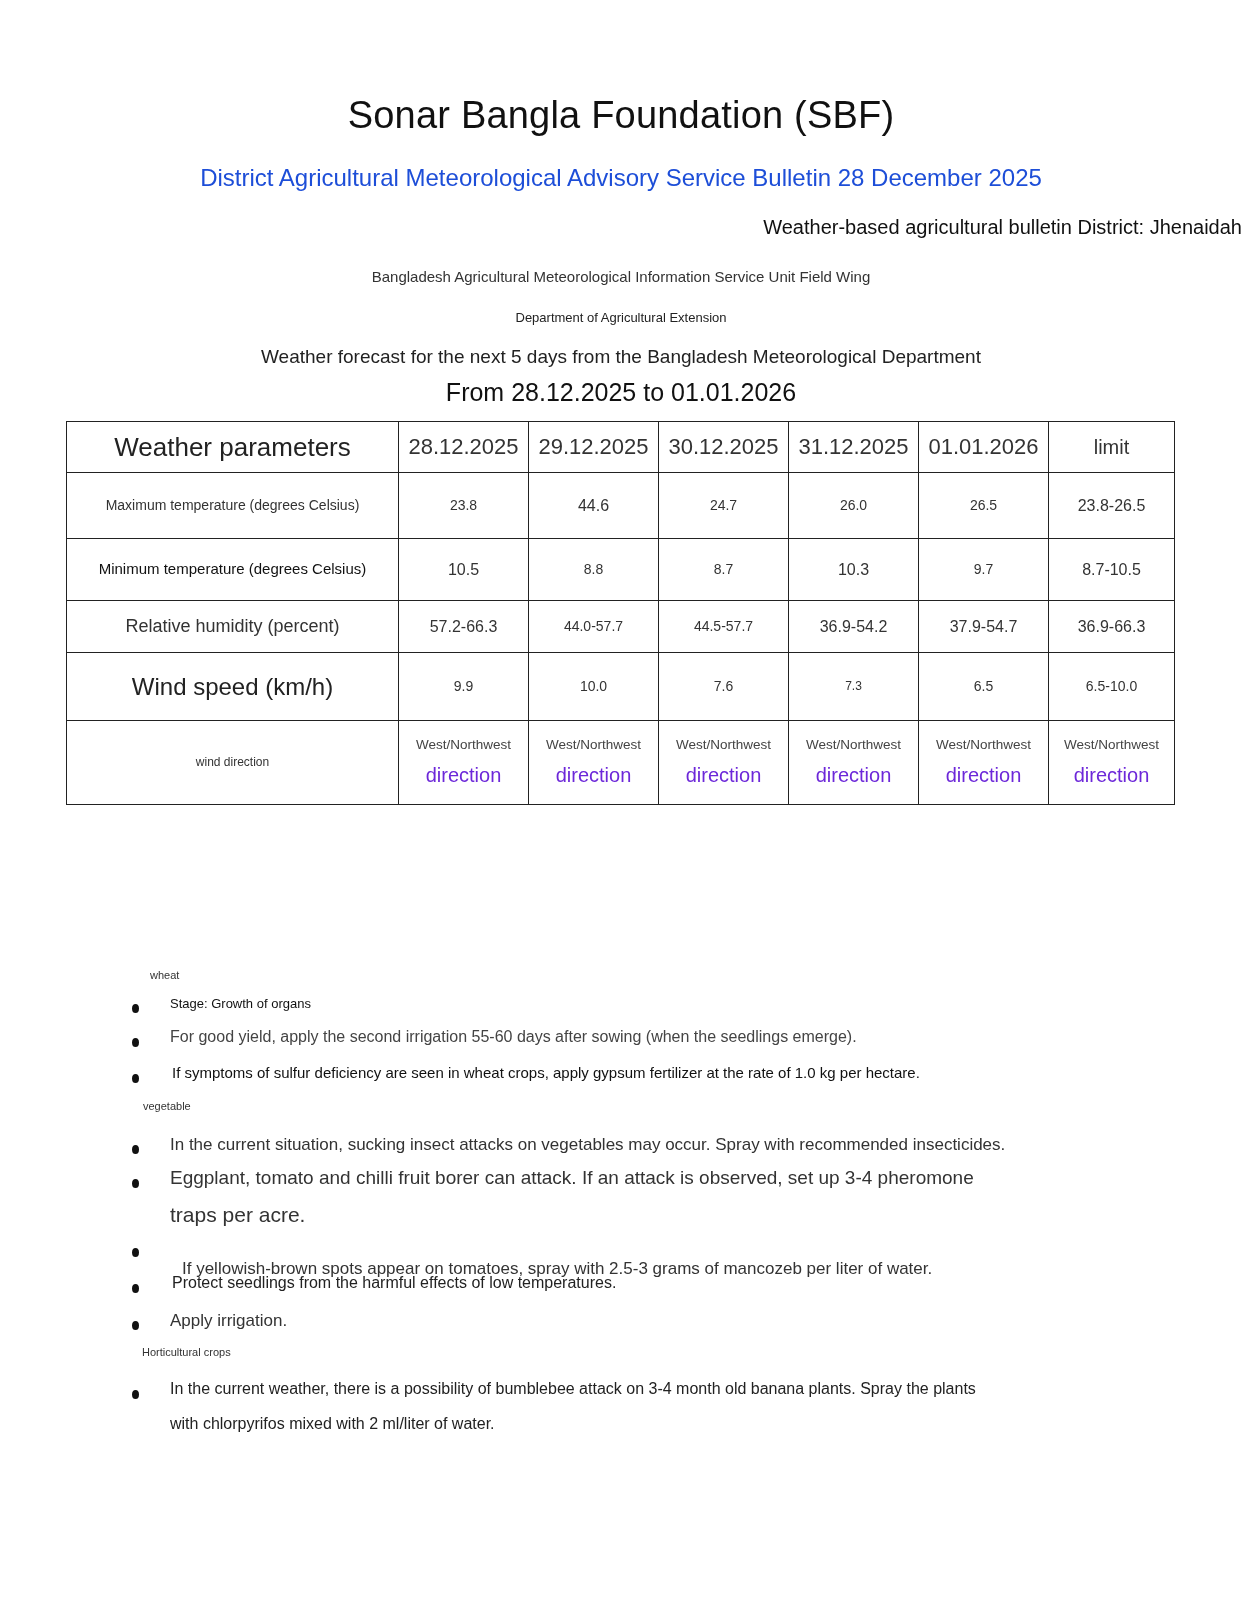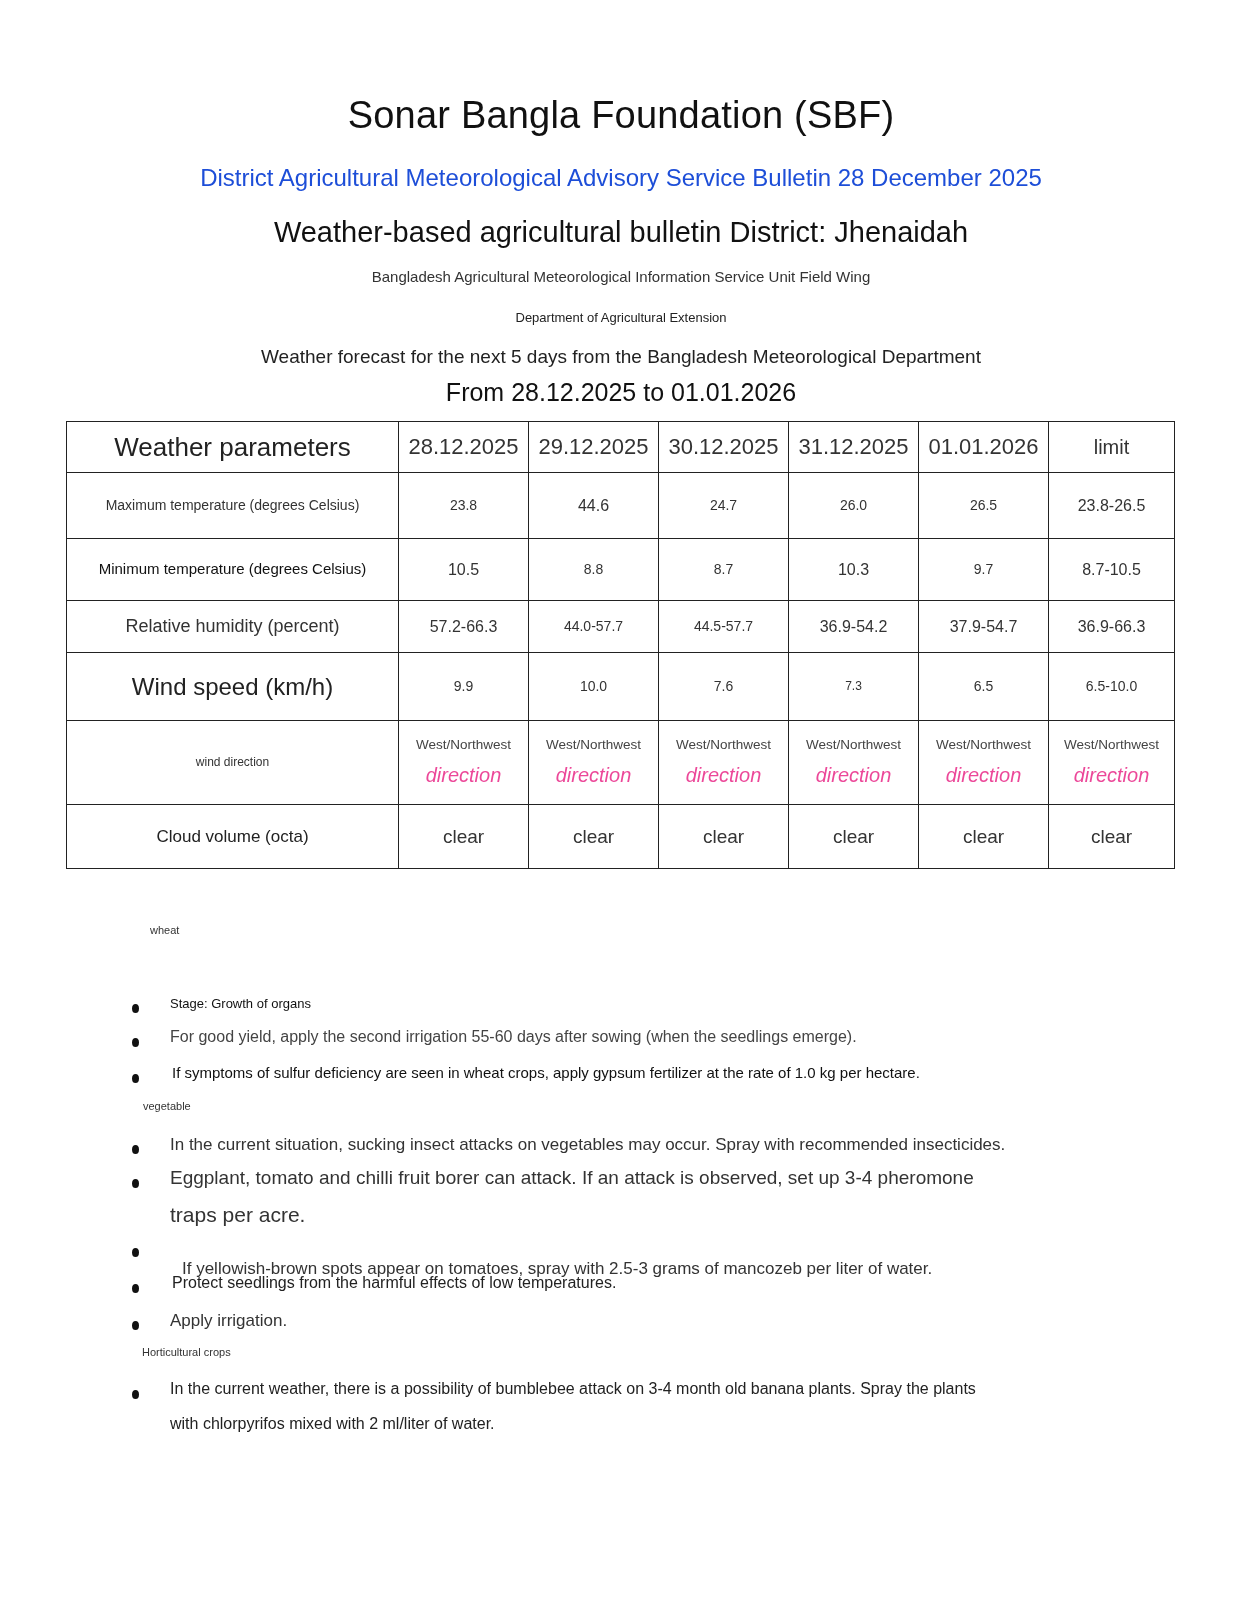--- a/index.html
+++ b/index.html
@@ -3,21 +3,21 @@
   <meta charset="utf-8">
   <style>
     html, body { margin: 0; padding: 0; background: #ffffff; }
     body {
       width: 1242px; height: 1608px; position: relative; overflow: hidden;
       font-family: "Liberation Sans", "DejaVu Sans", sans-serif; color: #1a1a1a;
     }
     .center { position: absolute; left: 0; width: 1242px; text-align: center; white-space: nowrap; }
     .h-org { top: 94px; font-size: 38px; color: #111; letter-spacing: 0.2px; }
     .h-bulletin { top: 164px; font-size: 24px; color: #1d4ed8; }
-    .h-district { top: 216px; font-size: 29px; color: #111; }
+    .h-district { top: 216px; font-size: 20px; color: #111; text-align: right; }
     .h-unit { top: 268px; font-size: 15px; color: #333; }
     .h-dept { top: 310px; font-size: 13px; color: #222; }
     .h-forecast { top: 346px; font-size: 19px; color: #222; }
     .h-range { top: 378px; font-size: 25px; color: #111; }
 
     table.wx {
       position: absolute; left: 66px; top: 421px; width: 1108px;
       border-collapse: collapse; table-layout: fixed;
     }
     table.wx td, table.wx th {
@@ -43,21 +43,21 @@
     .lbl-min { font-size: 15px; color: #111 !important; }
     .lbl-hum { font-size: 18px; }
     .lbl-wind { font-size: 24px; color: #222 !important; }
     .lbl-dir { font-size: 12px; }
     .lbl-cloud { font-size: 17px; color: #222 !important; }
     .v-rain { font-size: 16px; font-family: "DejaVu Sans Mono", monospace; color: #222 !important; letter-spacing: 1px; }
     .v-small { font-size: 14px; }
     .v-med { font-size: 16px; }
     .v-hum { font-size: 16px; }
     .dir-top { display: block; font-size: 13.5px; color: #444; margin-bottom: 10px; }
-    .dir-bot { display: block; font-size: 20px; color: #ec4899; font-style: italic; }
+    .dir-bot { display: block; font-size: 20px; color: #6d28d9; }
     .v-cloud { font-size: 19px; color: #444; }
 
     .sec-label { position: absolute; font-size: 11px; color: #333; }
     .bullet-row { position: absolute; left: 132px; right: 40px; }
     .dot {
       position: absolute; left: 0; width: 7px; height: 9px; border-radius: 50%;
       background: #111; display: inline-block;
     }
     .btxt { position: absolute; left: 36px; white-space: nowrap; color: #222; }
     .s13 { font-size: 13px; color: #111; text-align: center; }
@@ -157,33 +157,24 @@
         </td>
     <td>
           <span class="dir-top">West/Northwest</span>
           <span class="dir-bot">direction</span>
         </td>
     <td>
           <span class="dir-top">West/Northwest</span>
           <span class="dir-bot">direction</span>
         </td>
   </tr>
-  <tr class="r-cloud">
-    <td class="lbl-cloud">Cloud volume (octa)</td>
-    <td class="v-cloud">clear</td>
-    <td class="v-cloud">clear</td>
-    <td class="v-cloud">clear</td>
-    <td class="v-cloud">clear</td>
-    <td class="v-cloud">clear</td>
-    <td class="v-cloud">clear</td>
-  </tr>
 </tbody>
   </table>
 
-<div class="sec-label" style="left:150px; top:924px;">wheat</div>
+<div class="sec-label" style="left:150px; top:969px;">wheat</div>
 
 <div class="bullet-row" style="top:996px;">
   <span class="dot" style="top:8px;"></span>
   <span class="btxt s13" style="left:38px;">Stage: Growth of organs</span>
 </div>
 <div class="bullet-row" style="top:1028px;">
   <span class="dot" style="top:10px;"></span>
   <span class="btxt s16" style="left:38px;">For good yield, apply the second irrigation 55-60 days after sowing (when the seedlings emerge).</span>
 </div>
 <div class="bullet-row" style="top:1064px;">

